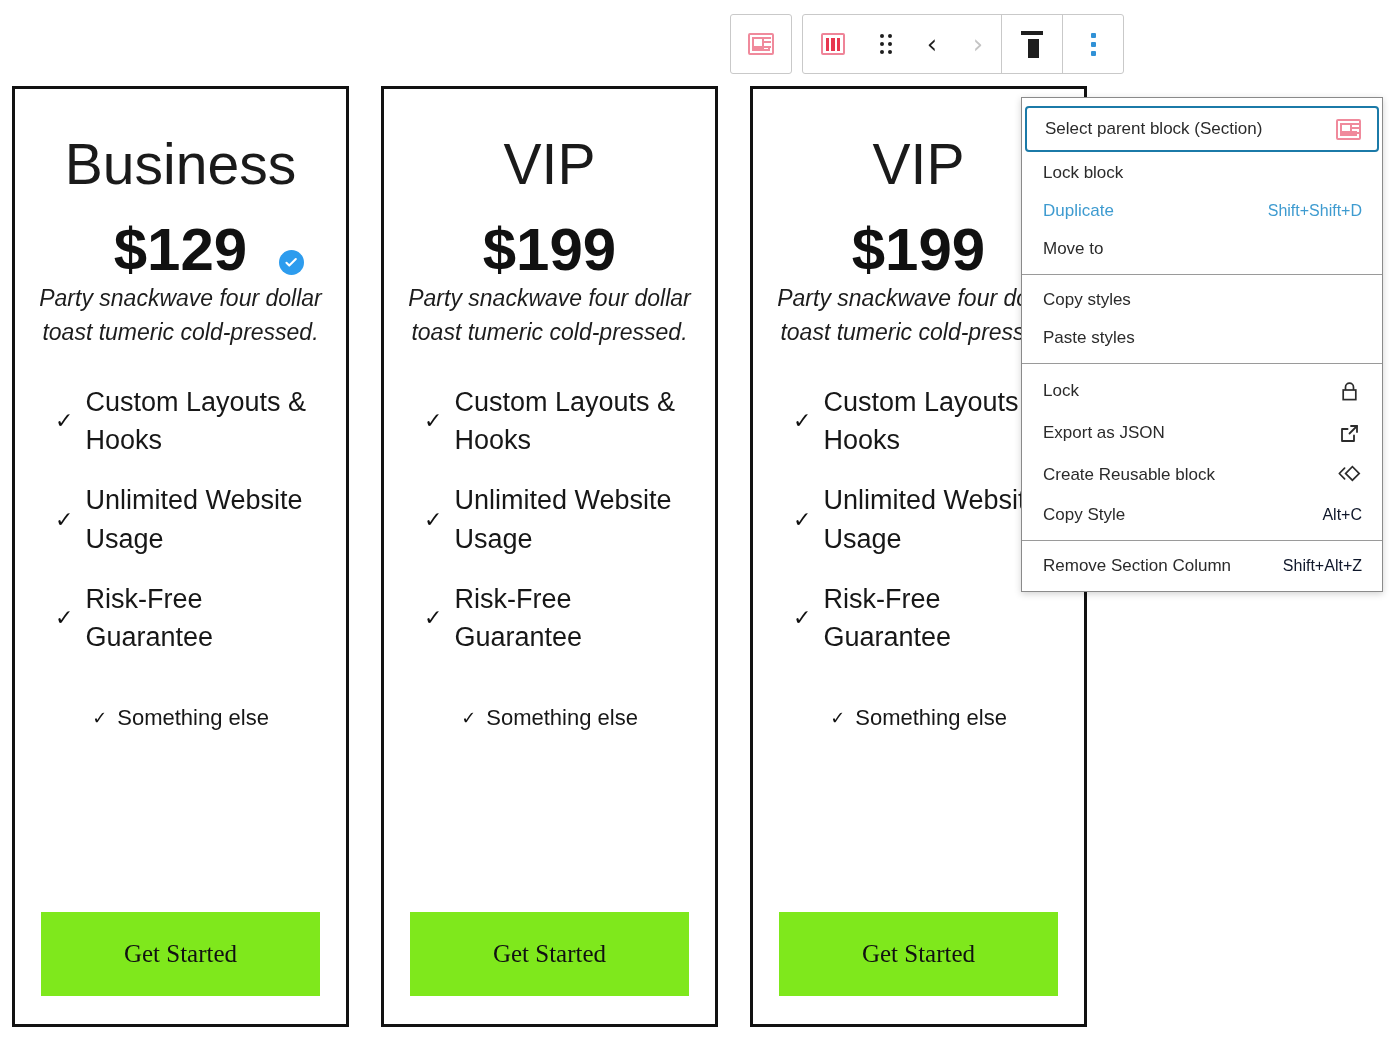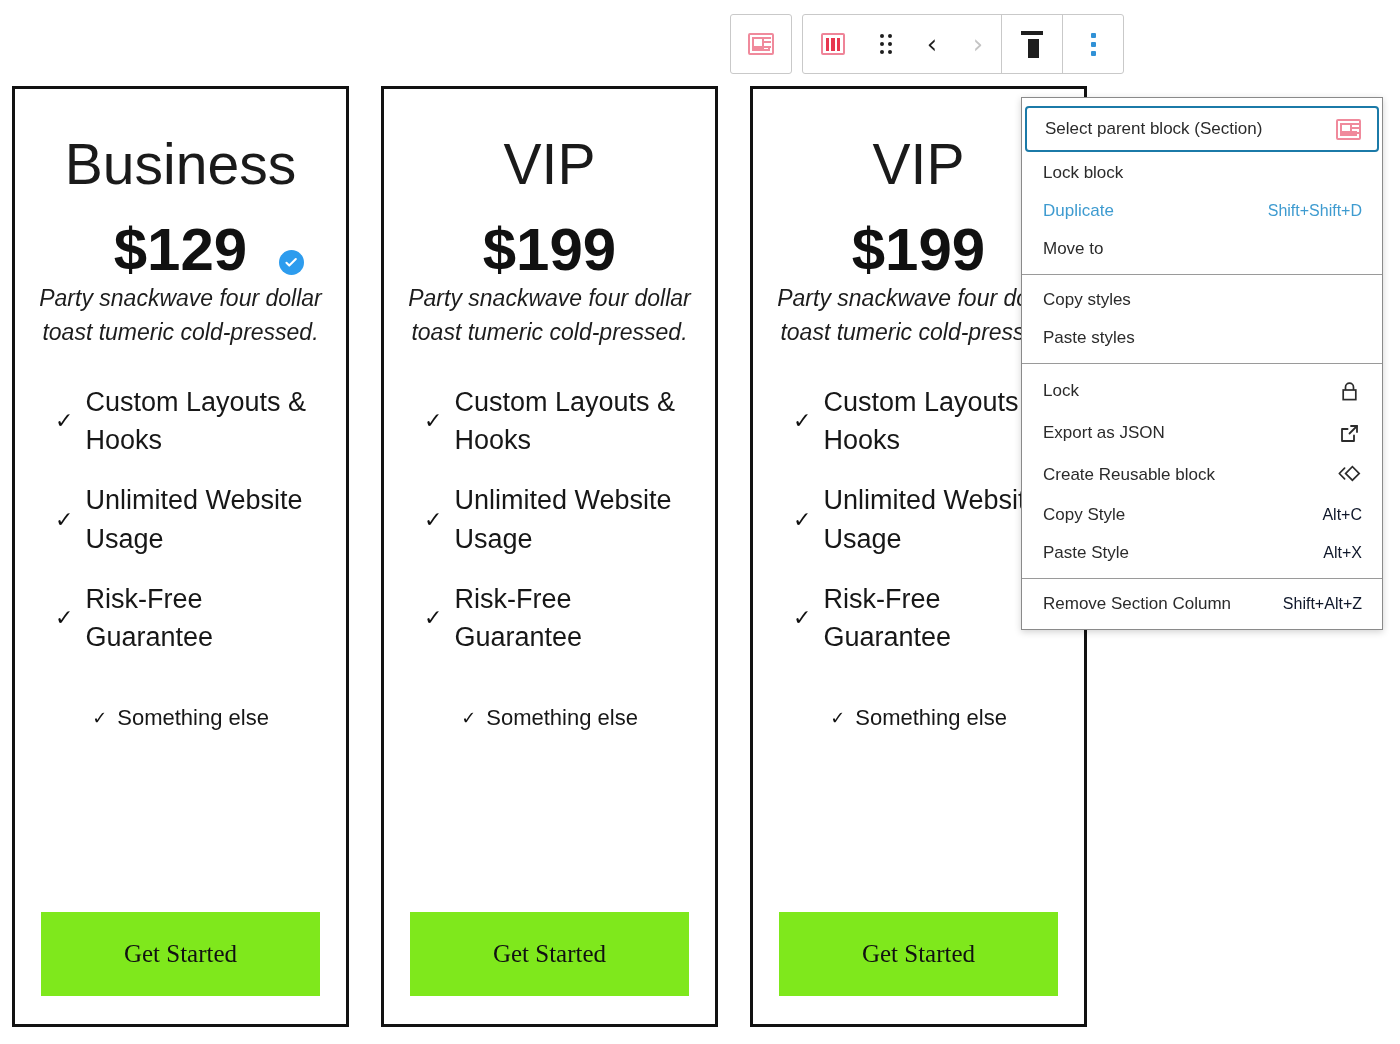--- a/index.html
+++ b/index.html
@@ -379,24 +379,20 @@
           <svg width="24" height="20" viewBox="0 0 24 20">
             <rect x="10.6" y="3.6" width="9.6" height="9.6" transform="rotate(45 15.4 8.4)" fill="none" stroke="#2b2b2b" stroke-width="1.7"></rect>
             <path d="M7.6 3.2L2.3 8.5l5.3 5.3" fill="none" stroke="#2b2b2b" stroke-width="1.7" stroke-linecap="round" stroke-linejoin="round"></path>
           </svg>
         </span>
       </div>
       <div class="menu-item">
         <span>Copy Style</span>
         <span class="shortcut">Alt+C</span>
       </div>
-      <div class="menu-item">
-        <span>Paste Style</span>
-        <span class="shortcut">Alt+X</span>
-      </div>
     </div>
 
     <div class="menu-group">
       <div class="menu-item">
         <span>Remove Section Column</span>
         <span class="shortcut">Shift+Alt+Z</span>
       </div>
     </div>
   </div>
 

